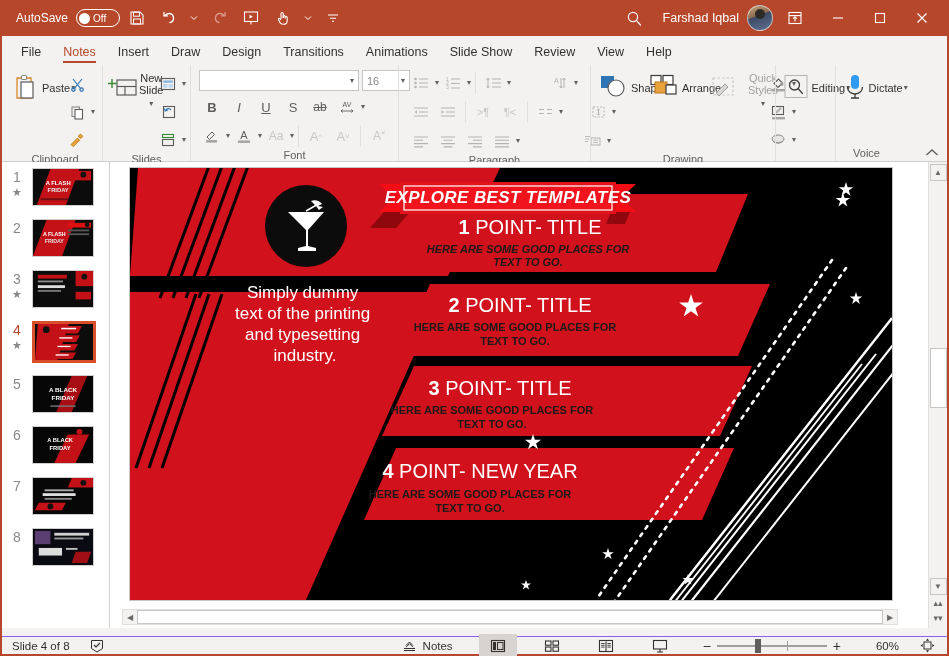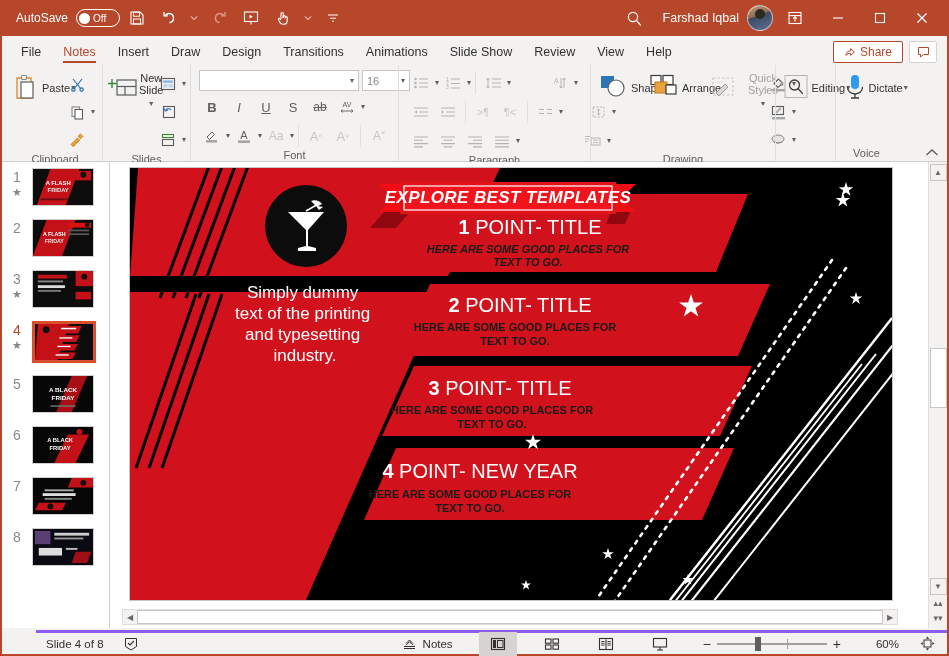--- a/index.html
+++ b/index.html
@@ -183,23 +183,23 @@
     position: relative;
   }
   .vs-btn { width: 17px; height: 17px; display:flex; align-items:center; justify-content:center;
             font-size: 8px; color:#696969; background:#f3f2f1; border:1px solid #c8c6c4; margin-top:2px; }
   .vs-thumb { position: absolute; top: 186px; width: 17px; height: 60px; background: #fff; border: 1px solid #c8c6c4; }
   .vs-spacer { flex: 1; }
   .vs-dbl { width: 17px; height: 15px; display:flex; align-items:center; justify-content:center; font-size:9px; color:#696969; }
 
   
   .statusbar {
-    position: absolute; left: 0; right: 0; bottom: 0; height: 24px;
-    background: #f3f2f1; border-top: 3px solid #8b5cf6;
-    display: flex; align-items: center; font-size: 11.5px; color: #323130; margin-left: 34px;
+    position: absolute; left: 0; right: 0; bottom: 0; height: 18px;
+    background: #f3f2f1; border-top: 1px solid #8b5cf6;
+    display: flex; align-items: center; font-size: 11.5px; color: #323130;
   }
   .sb-item { padding: 0 10px; display: flex; align-items: center; gap: 6px; height: 24px; }
   .sb-right { margin-left: auto; display: flex; align-items: center; gap: 16px; padding-right: 8px; }
   .viewbtn { width: 38px; height: 24px; display: flex; align-items: center; justify-content: center; color: #323130; }
   .viewbtn.active { background: #d6d3d1; }
   .zoomslider { display: flex; align-items: center; gap: 6px; padding: 0 8px; }
   .zs-track { width: 110px; height: 2px; background: #a19f9d; position: relative; }
   .zs-knob { position: absolute; left: 38px; top: -6px; width: 6px; height: 14px; background: #605e5c; }
   .zs-mid { position: absolute; left: 70px; top: -4px; width: 1px; height: 10px; background: #a19f9d; }
   .zoomval { font-size: 11.5px; width: 34px; text-align: right; }
@@ -307,35 +307,20 @@
     <div class="rtab active">Notes</div>
     <div class="rtab">Insert</div>
     <div class="rtab">Draw</div>
     <div class="rtab">Design</div>
     <div class="rtab">Transitions</div>
     <div class="rtab">Animations</div>
     <div class="rtab">Slide Show</div>
     <div class="rtab">Review</div>
     <div class="rtab">View</div>
     <div class="rtab">Help</div>
-    <div class="tabs-right">
-      <div class="share-btn">
-        <span>
-          <svg width="12" height="12" viewBox="0 0 12 12">
-              <path d="M2 9.5c0-3 2-4.6 4.6-4.8V2.6L10.4 6 6.6 9.4V7.2C4.6 7.2 3.1 8 2 9.5z" fill="none" stroke="#b7472a" stroke-width="1"></path>
-            </svg>
-        </span>
-        <span>Share</span>
-      </div>
-      <div class="comment-btn">
-        <svg width="13" height="13" viewBox="0 0 13 13">
-            <path d="M1.5 1.5h10v7h-5l-3 2.5V8.5h-2z" fill="none" stroke="#b7472a" stroke-width="1"></path>
-          </svg>
-      </div>
-    </div>
   </div>
 
   <div class="ribbon">
 
     <div class="rgroup" style="width:94px">
       <div class="rgroup-body">
         <div class="bigbtn">
           <span class="ico">
             <svg width="28" height="30" viewBox="0 0 28 30">
               <path d="M4 5h14v20H4z" fill="none" stroke="#d9882a" stroke-width="1.3"></path>

